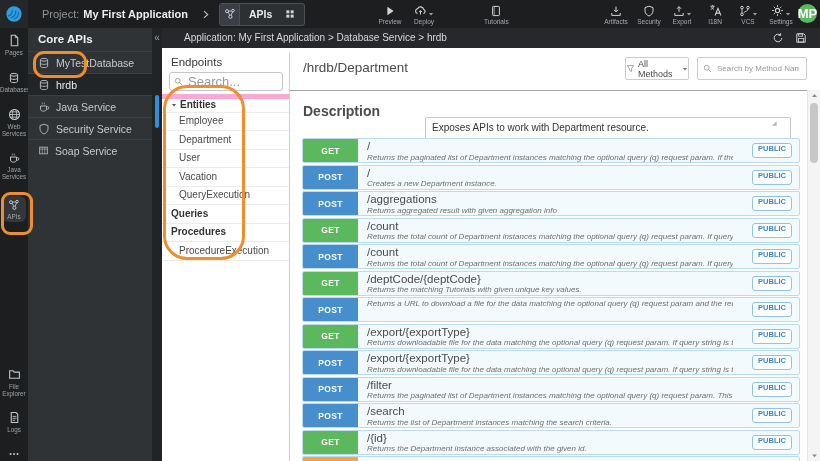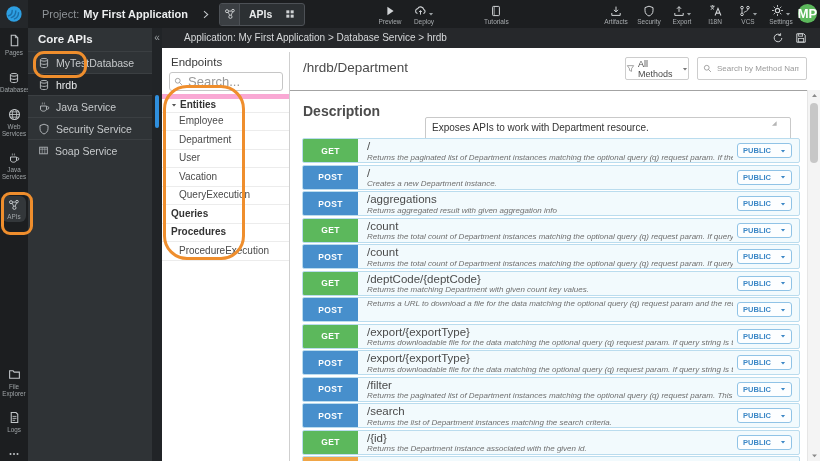--- a/index.html
+++ b/index.html
@@ -85,21 +85,21 @@
   .ta-handle{position:absolute;top:71px;left:482px;font-size:6px;color:#b5b5b5;pointer-events:none;}
 
   .api-rows{position:absolute;top:90px;left:12px;right:20px;bottom:0;overflow:hidden;}
   .api-row{position:relative;height:25px;margin-bottom:1.5px;border:1px solid #badcee;background:#f2fafd;border-radius:2px;
            display:flex;align-items:stretch;overflow:hidden;box-sizing:border-box;cursor:pointer;}
   .api-badge{width:55px;flex:0 0 55px;display:flex;align-items:center;justify-content:center;color:#fff;font-weight:bold;font-size:8.5px;letter-spacing:.3px;}
   .api-meta{flex:1;padding:1px 66px 0 9px;overflow:hidden;}
   .api-path{font-size:11.5px;line-height:12.5px;color:#4a4a4a;white-space:nowrap;overflow:hidden;}
   .api-desc{font-size:8px;line-height:9px;font-style:italic;color:#6f6f6f;white-space:nowrap;overflow:hidden;}
   .public-btn{position:absolute;right:7px;top:4px;height:15px;box-sizing:border-box;border:1px solid #90c3e6;background:#fcfeff;
-              color:#3b87c6;border-radius:3px;font-size:7.5px;font-weight:bold;display:flex;align-items:center;padding:0 5px;gap:9px;cursor:pointer;}
+              color:#3b87c6;border-radius:3px;font-size:7.5px;font-weight:bold;display:flex;align-items:center;padding:0 5px;gap:20px;cursor:pointer;flex-direction:column;}
 
   .vscroll{position:absolute;right:0;top:42px;bottom:0;width:13px;background:#f4f4f4;border-left:1px solid #e6e6e6;box-sizing:border-box;}
   .vs-arrow{position:absolute;left:0;width:12px;text-align:center;color:#8a8a8a;display:flex;justify-content:center;cursor:pointer;}
   .vs-arrow.up{top:2px;} .vs-arrow.down{bottom:2px;}
   .vs-thumb{position:absolute;left:2px;top:13px;width:8px;height:60px;background:#c7c7c7;border-radius:4px;cursor:pointer;}
 
   
   .ann{position:absolute;border:3px solid #ef8e2d;border-radius:10px;z-index:50;pointer-events:none;}
   #ann-apis{left:1px;top:192px;width:26px;height:37px;border-radius:9px;}
   #ann-hrdb{left:33px;top:51px;width:48px;height:21px;border-radius:11px;}
@@ -576,21 +576,21 @@
             <svg width="6" height="6" viewBox="0 0 8 8">
               <path d="M1.2 2.8h5.6L4 6z" fill="currentColor"></path>
             </svg>
           </span>
         </div>
       </div>
       <div class="api-row">
         <div class="api-badge" style="background: rgb(92, 184, 92);">GET</div>
         <div class="api-meta">
           <div class="api-path">/deptCode/{deptCode}</div>
-          <div class="api-desc">Returns the matching Department with given count key values.</div>
+          <div class="api-desc">Returns the matching Tutorials with given unique key values.</div>
         </div>
         <div class="public-btn">
           <span>PUBLIC</span>
           <span class="icon">
             <svg width="6" height="6" viewBox="0 0 8 8">
               <path d="M1.2 2.8h5.6L4 6z" fill="currentColor"></path>
             </svg>
           </span>
         </div>
       </div>

